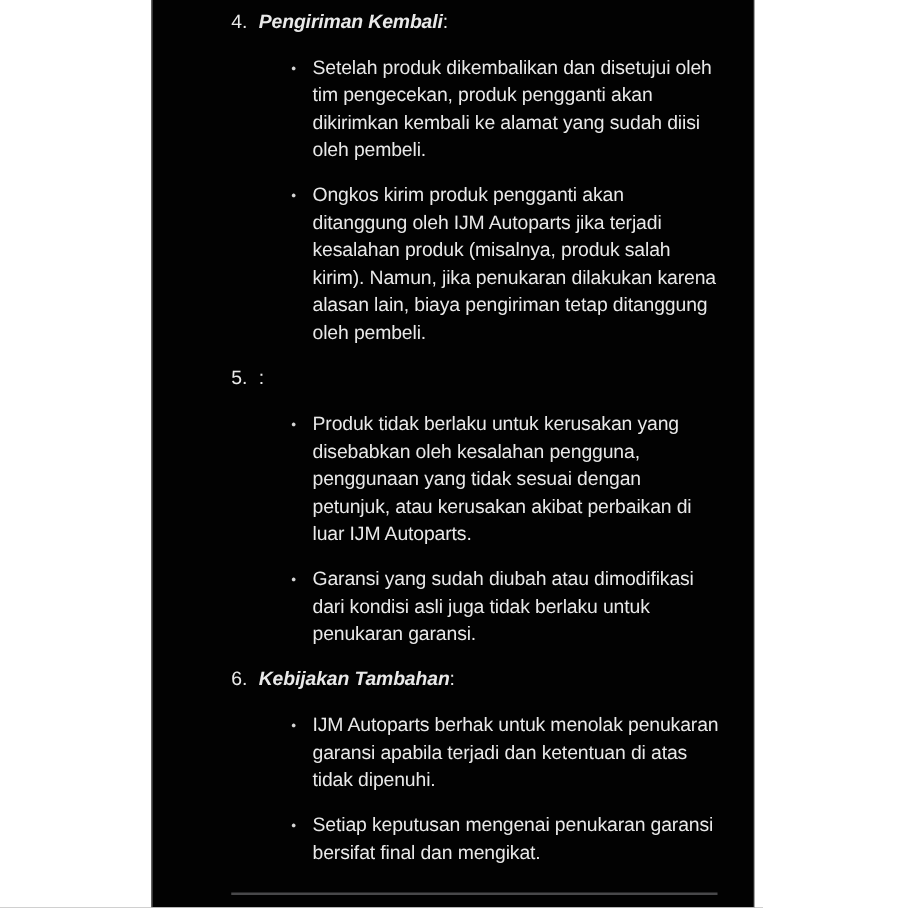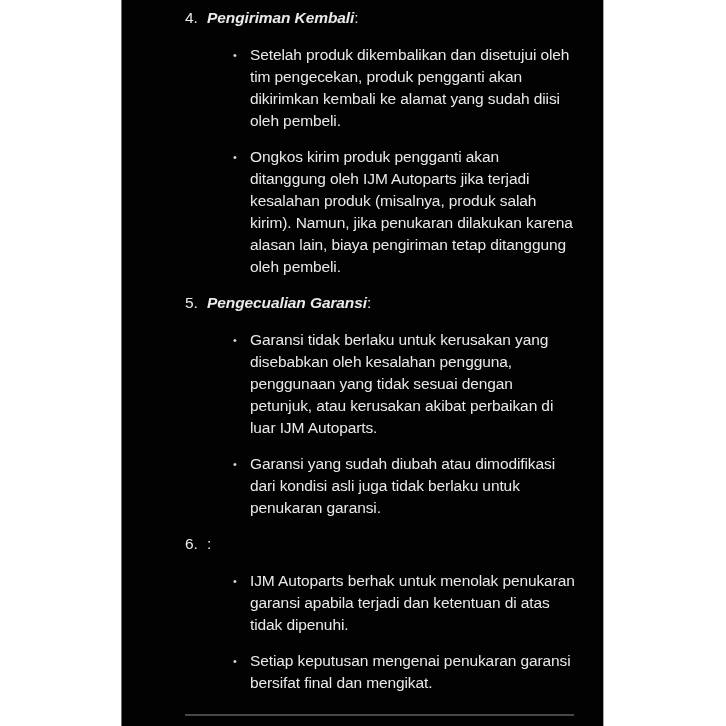--- a/index.html
+++ b/index.html
@@ -104,42 +104,42 @@
 kesalahan produk (misalnya, produk salah
 kirim). Namun, jika penukaran dilakukan karena
 alasan lain, biaya pengiriman tetap ditanggung
 oleh pembeli.</p>
         </div>
       </div>
 
       <div class="terms-section">
         <div class="section-heading">
           <span class="section-number">5.</span>
-          <span class="section-title">Pengecualian Garansi</span>
           <span class="section-colon">:</span>
         </div>
         <div class="bullet-item">
           <span class="bullet-icon">•</span>
-          <p class="bullet-text">Garansi tidak berlaku untuk kerusakan yang
+          <p class="bullet-text">Produk tidak berlaku untuk kerusakan yang
 disebabkan oleh kesalahan pengguna,
 penggunaan yang tidak sesuai dengan
 petunjuk, atau kerusakan akibat perbaikan di
 luar IJM Autoparts.</p>
         </div>
         <div class="bullet-item">
           <span class="bullet-icon">•</span>
           <p class="bullet-text">Garansi yang sudah diubah atau dimodifikasi
 dari kondisi asli juga tidak berlaku untuk
 penukaran garansi.</p>
         </div>
       </div>
 
       <div class="terms-section">
         <div class="section-heading">
           <span class="section-number">6.</span>
+          <span class="section-title">Kebijakan Tambahan</span>
           <span class="section-colon">:</span>
         </div>
         <div class="bullet-item">
           <span class="bullet-icon">•</span>
           <p class="bullet-text">IJM Autoparts berhak untuk menolak penukaran
 garansi apabila terjadi dan ketentuan di atas
 tidak dipenuhi.</p>
         </div>
         <div class="bullet-item">
           <span class="bullet-icon">•</span>

